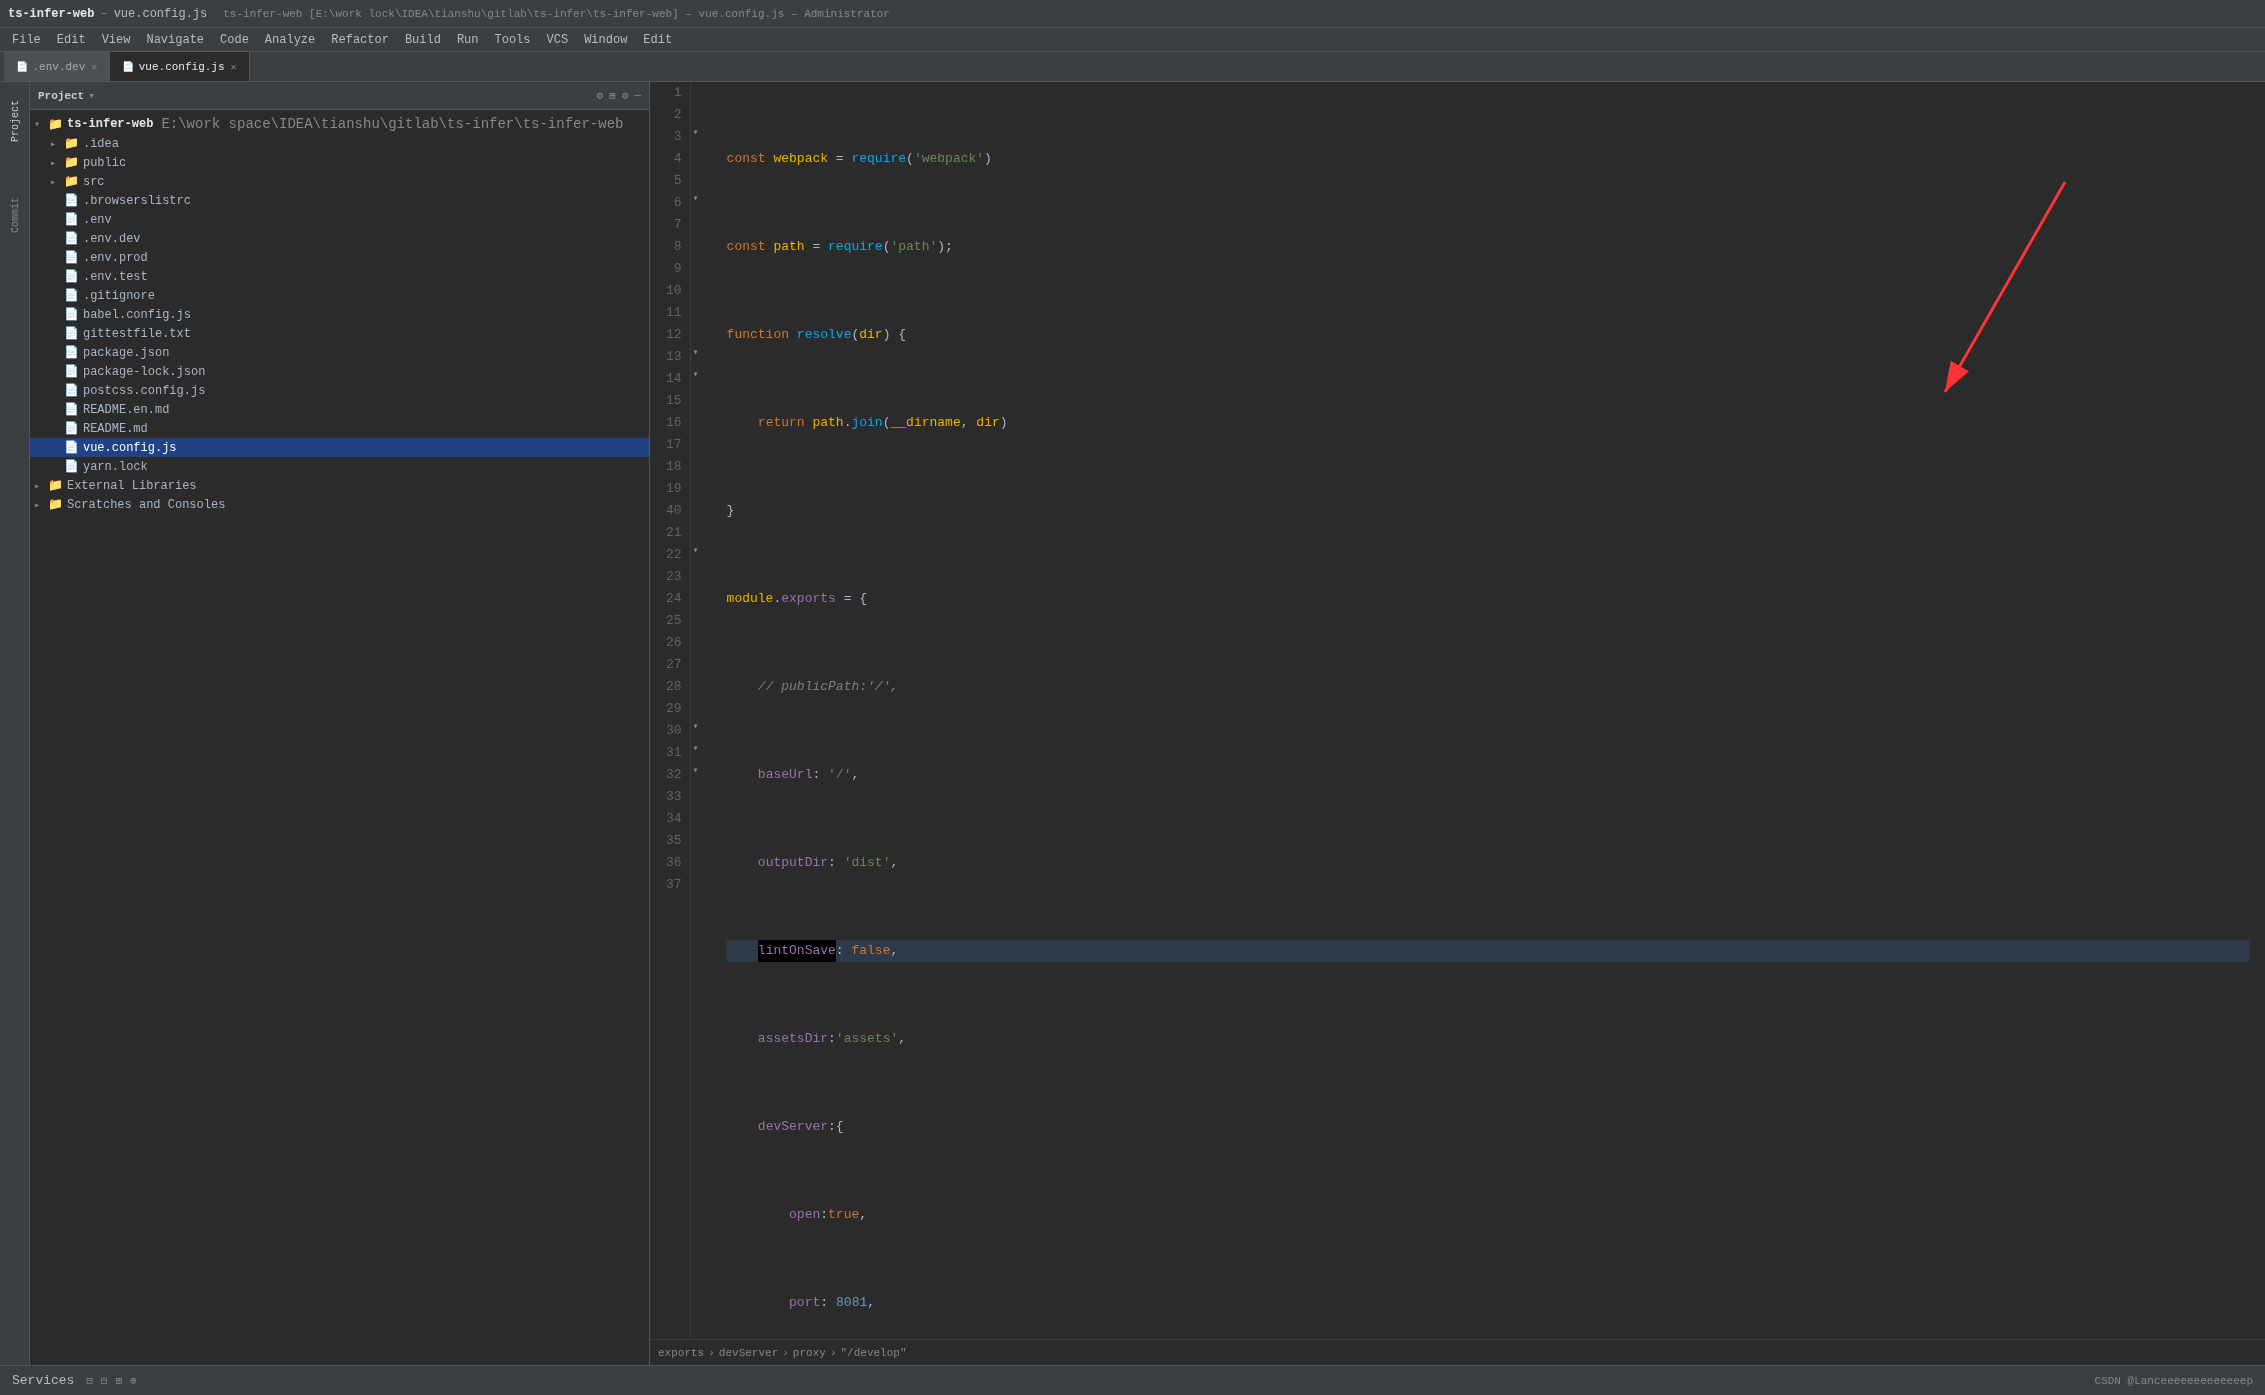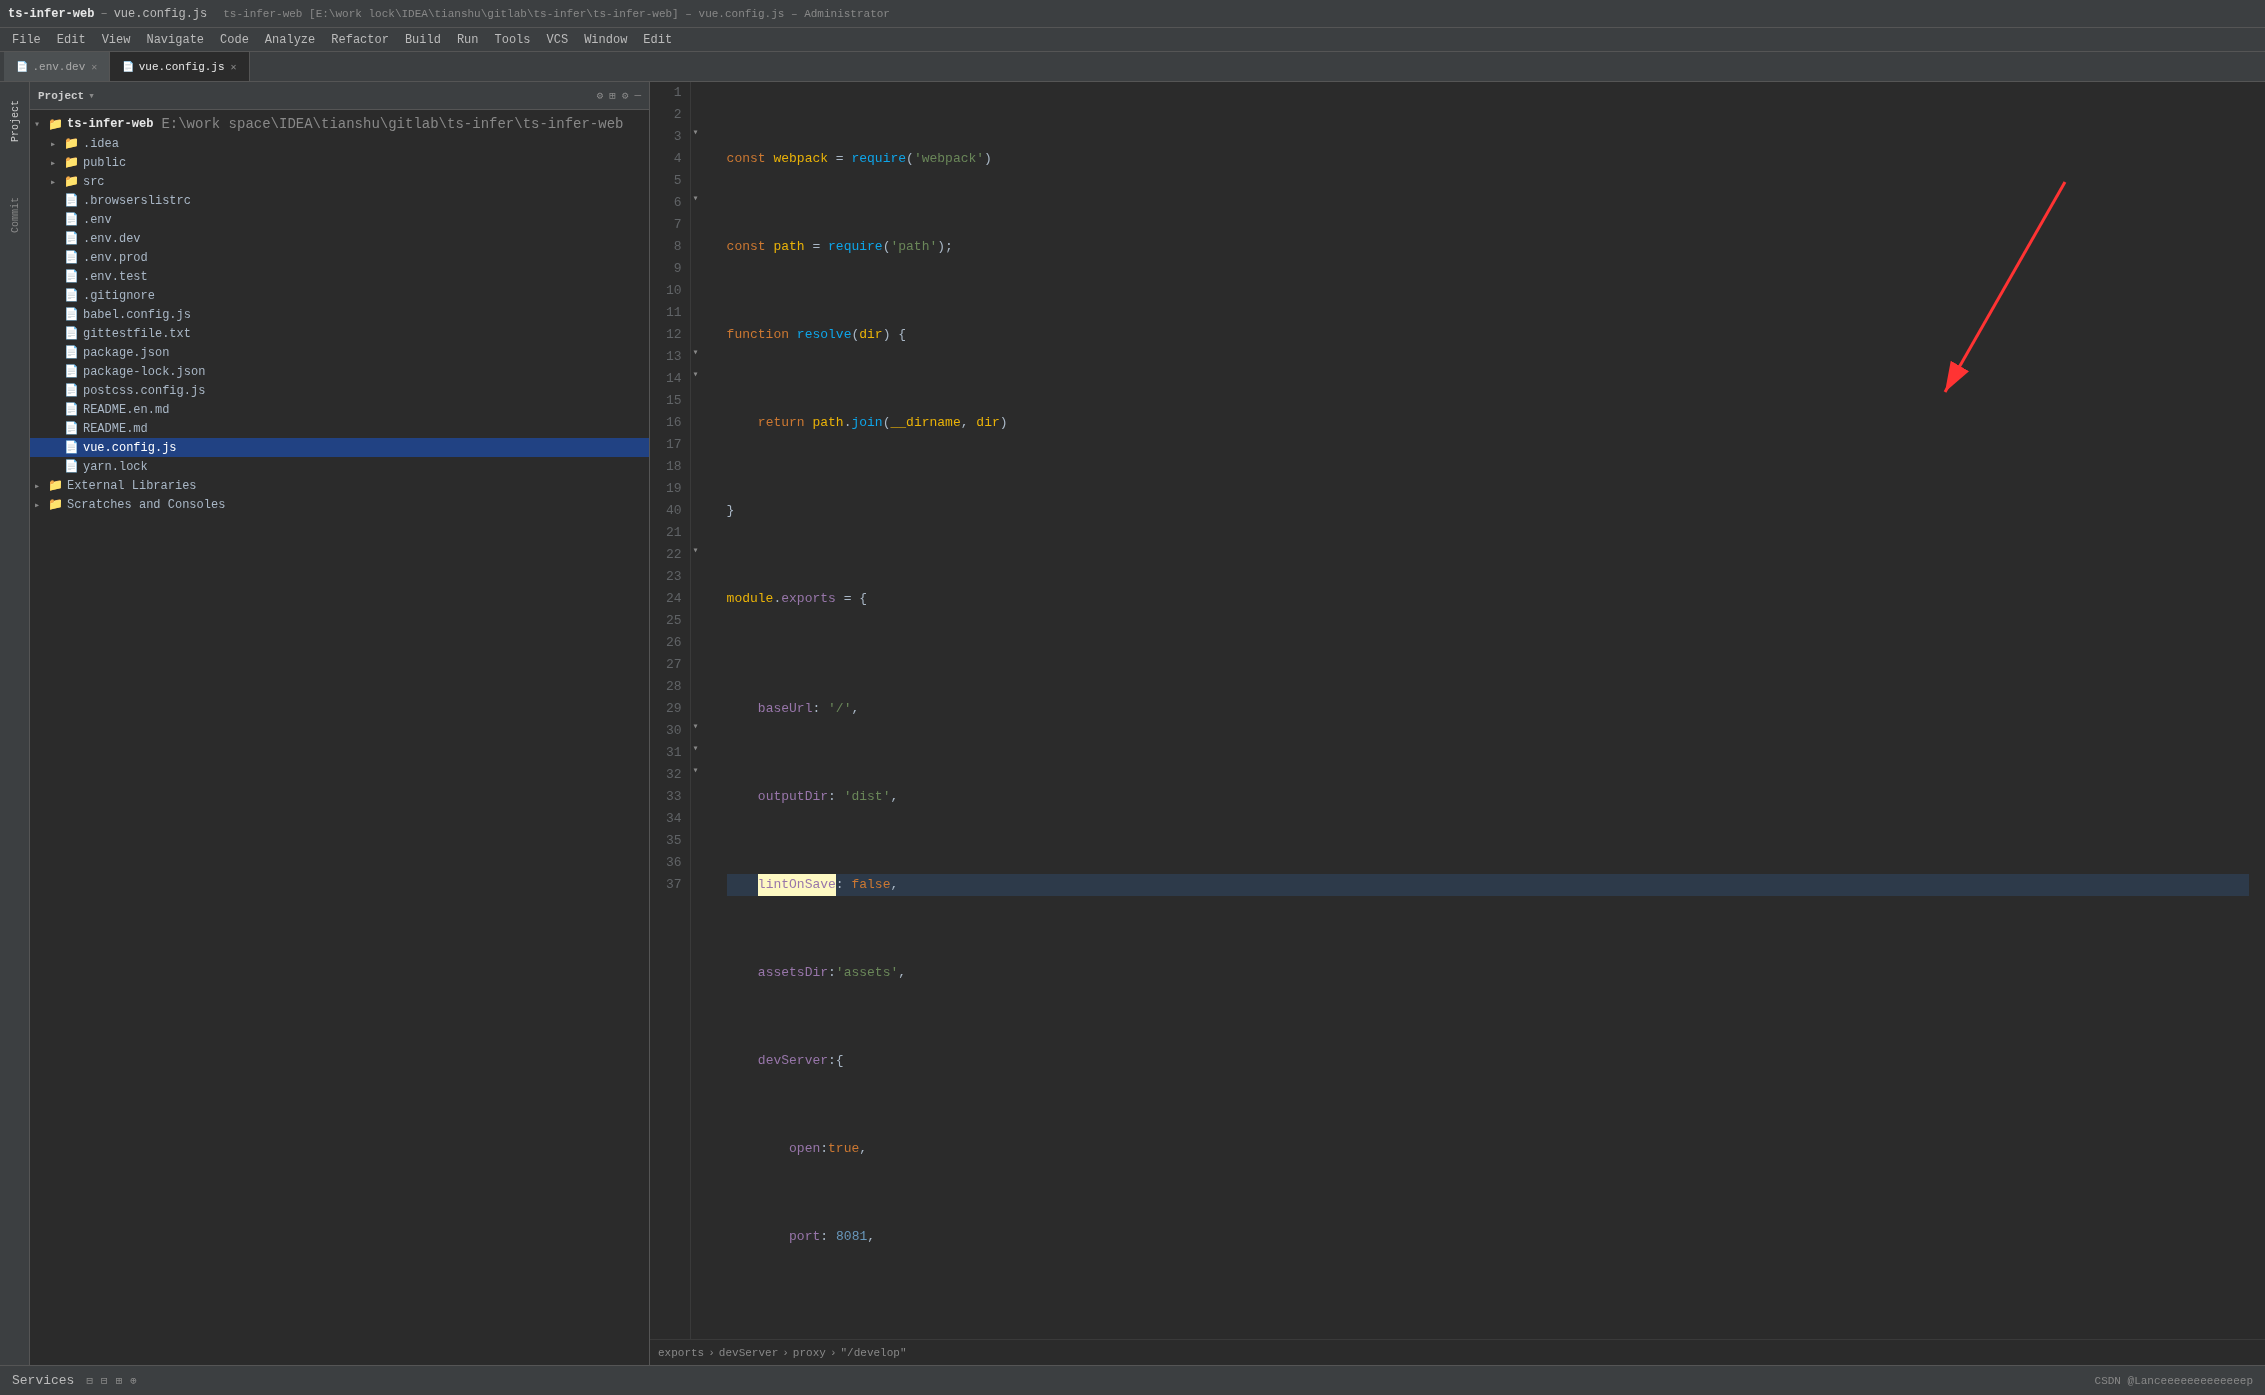--- a/index.html
+++ b/index.html
@@ -545,31 +545,34 @@
         </div>
         
         <div class="code-line">
           <span class="punc">}</span>
         </div>
         
         <div class="code-line">
           <span class="var">module</span><span class="punc">.</span><span class="prop">exports</span><span class="punc"> = {</span>
         </div>
         
+        <div class="code-line">
+          <span>&nbsp;&nbsp;&nbsp;&nbsp;</span><span class="comment">// publicPath:'/',</span>
+        </div>
         
         <div class="code-line">
           <span>&nbsp;&nbsp;&nbsp;&nbsp;</span><span class="prop">baseUrl</span><span class="punc">: </span><span class="str">'/'</span><span class="punc">,</span>
         </div>
         
         <div class="code-line">
           <span>&nbsp;&nbsp;&nbsp;&nbsp;</span><span class="prop">outputDir</span><span class="punc">: </span><span class="str">'dist'</span><span class="punc">,</span>
         </div>
         
         <div class="code-line" style="background:#2d3a4a;">
-          <span>&nbsp;&nbsp;&nbsp;&nbsp;</span><span class="prop" style="background:#fef9c3;">lintOnSave</span><span class="punc">: </span><span class="kw">false</span><span class="punc">,</span>
+          <span>&nbsp;&nbsp;&nbsp;&nbsp;</span><span class="prop" style="background:#000000;">lintOnSave</span><span class="punc">: </span><span class="kw">false</span><span class="punc">,</span>
         </div>
         
         <div class="code-line">
           <span>&nbsp;&nbsp;&nbsp;&nbsp;</span><span class="prop">assetsDir</span><span class="punc">:</span><span class="str">'assets'</span><span class="punc">,</span>
         </div>
         
         <div class="code-line">
           <span>&nbsp;&nbsp;&nbsp;&nbsp;</span><span class="prop">devServer</span><span class="punc">:{</span>
         </div>
         

